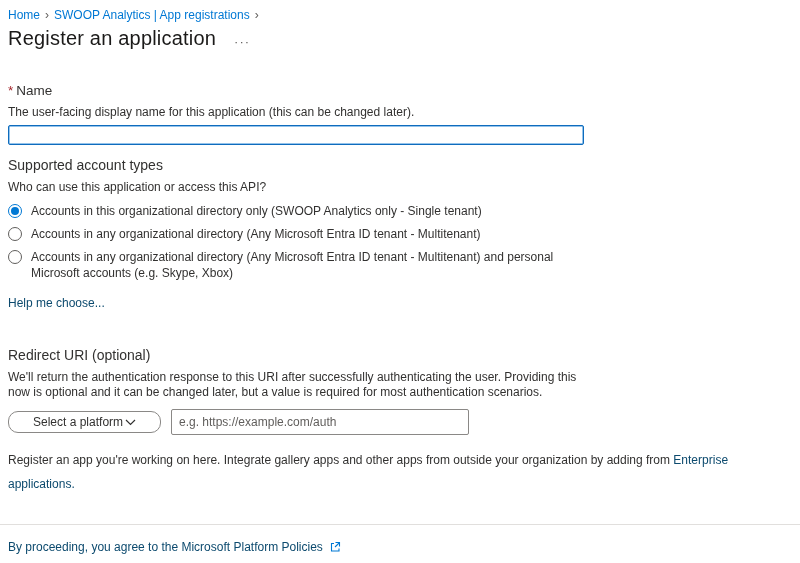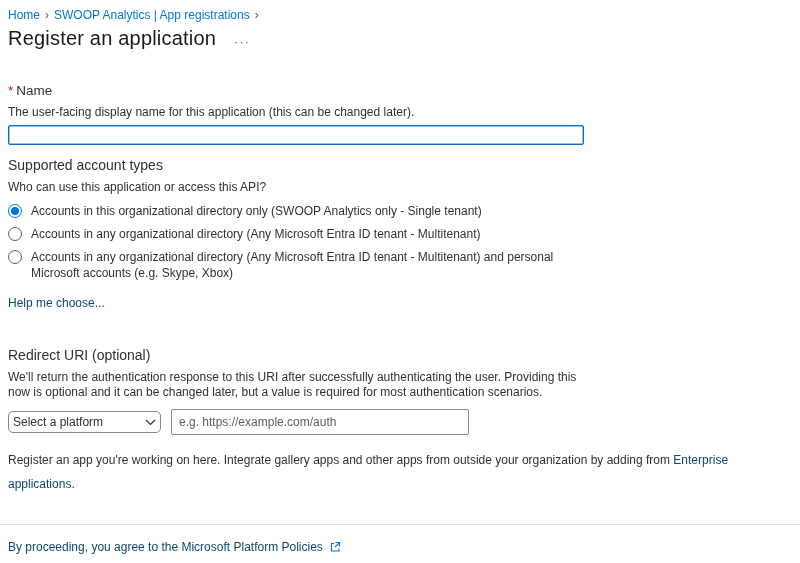--- a/index.html
+++ b/index.html
@@ -52,23 +52,23 @@
   .radio-label { font-size: 12px; line-height: 16px; max-width: 548px; }
 
   .link { color: #0c4a6e; font-size: 12px; text-decoration: none; cursor: pointer; }
   .help-link { display: inline-block; margin-top: 8px; }
 
   .redirect-section { margin-top: 36px; }
   .redirect-desc { max-width: 578px; }
 
   .uri-controls { display: flex; margin-top: 9px; align-items: center; }
   .platform-select {
-    width: 153px; height: 22px; border: 1px solid #8a8886; border-radius: 5px;
+    width: 153px; height: 22px; border: 1px solid #8a8886; border-radius: 10px;
     display: flex; align-items: center; justify-content: space-between;
-    padding: 0 4px; font-size: 12px; color: #323130; cursor: pointer; background: #fff;
+    padding: 0 24px; font-size: 12px; color: #323130; cursor: pointer; background: #fff;
   }
   .uri-input {
     margin-left: 10px; width: 298px; height: 22px;
     border: 1px solid #8a8886; border-radius: 2px; padding: 12px 7px;
     font-size: 12px; font-family: "Liberation Sans", sans-serif; color: #323130; outline: none;
   }
   .uri-input::placeholder { color: #605e5c; opacity: 1; }
 
   .note-text { font-size: 12px; margin-top: 13px; line-height: 24px; }
 

